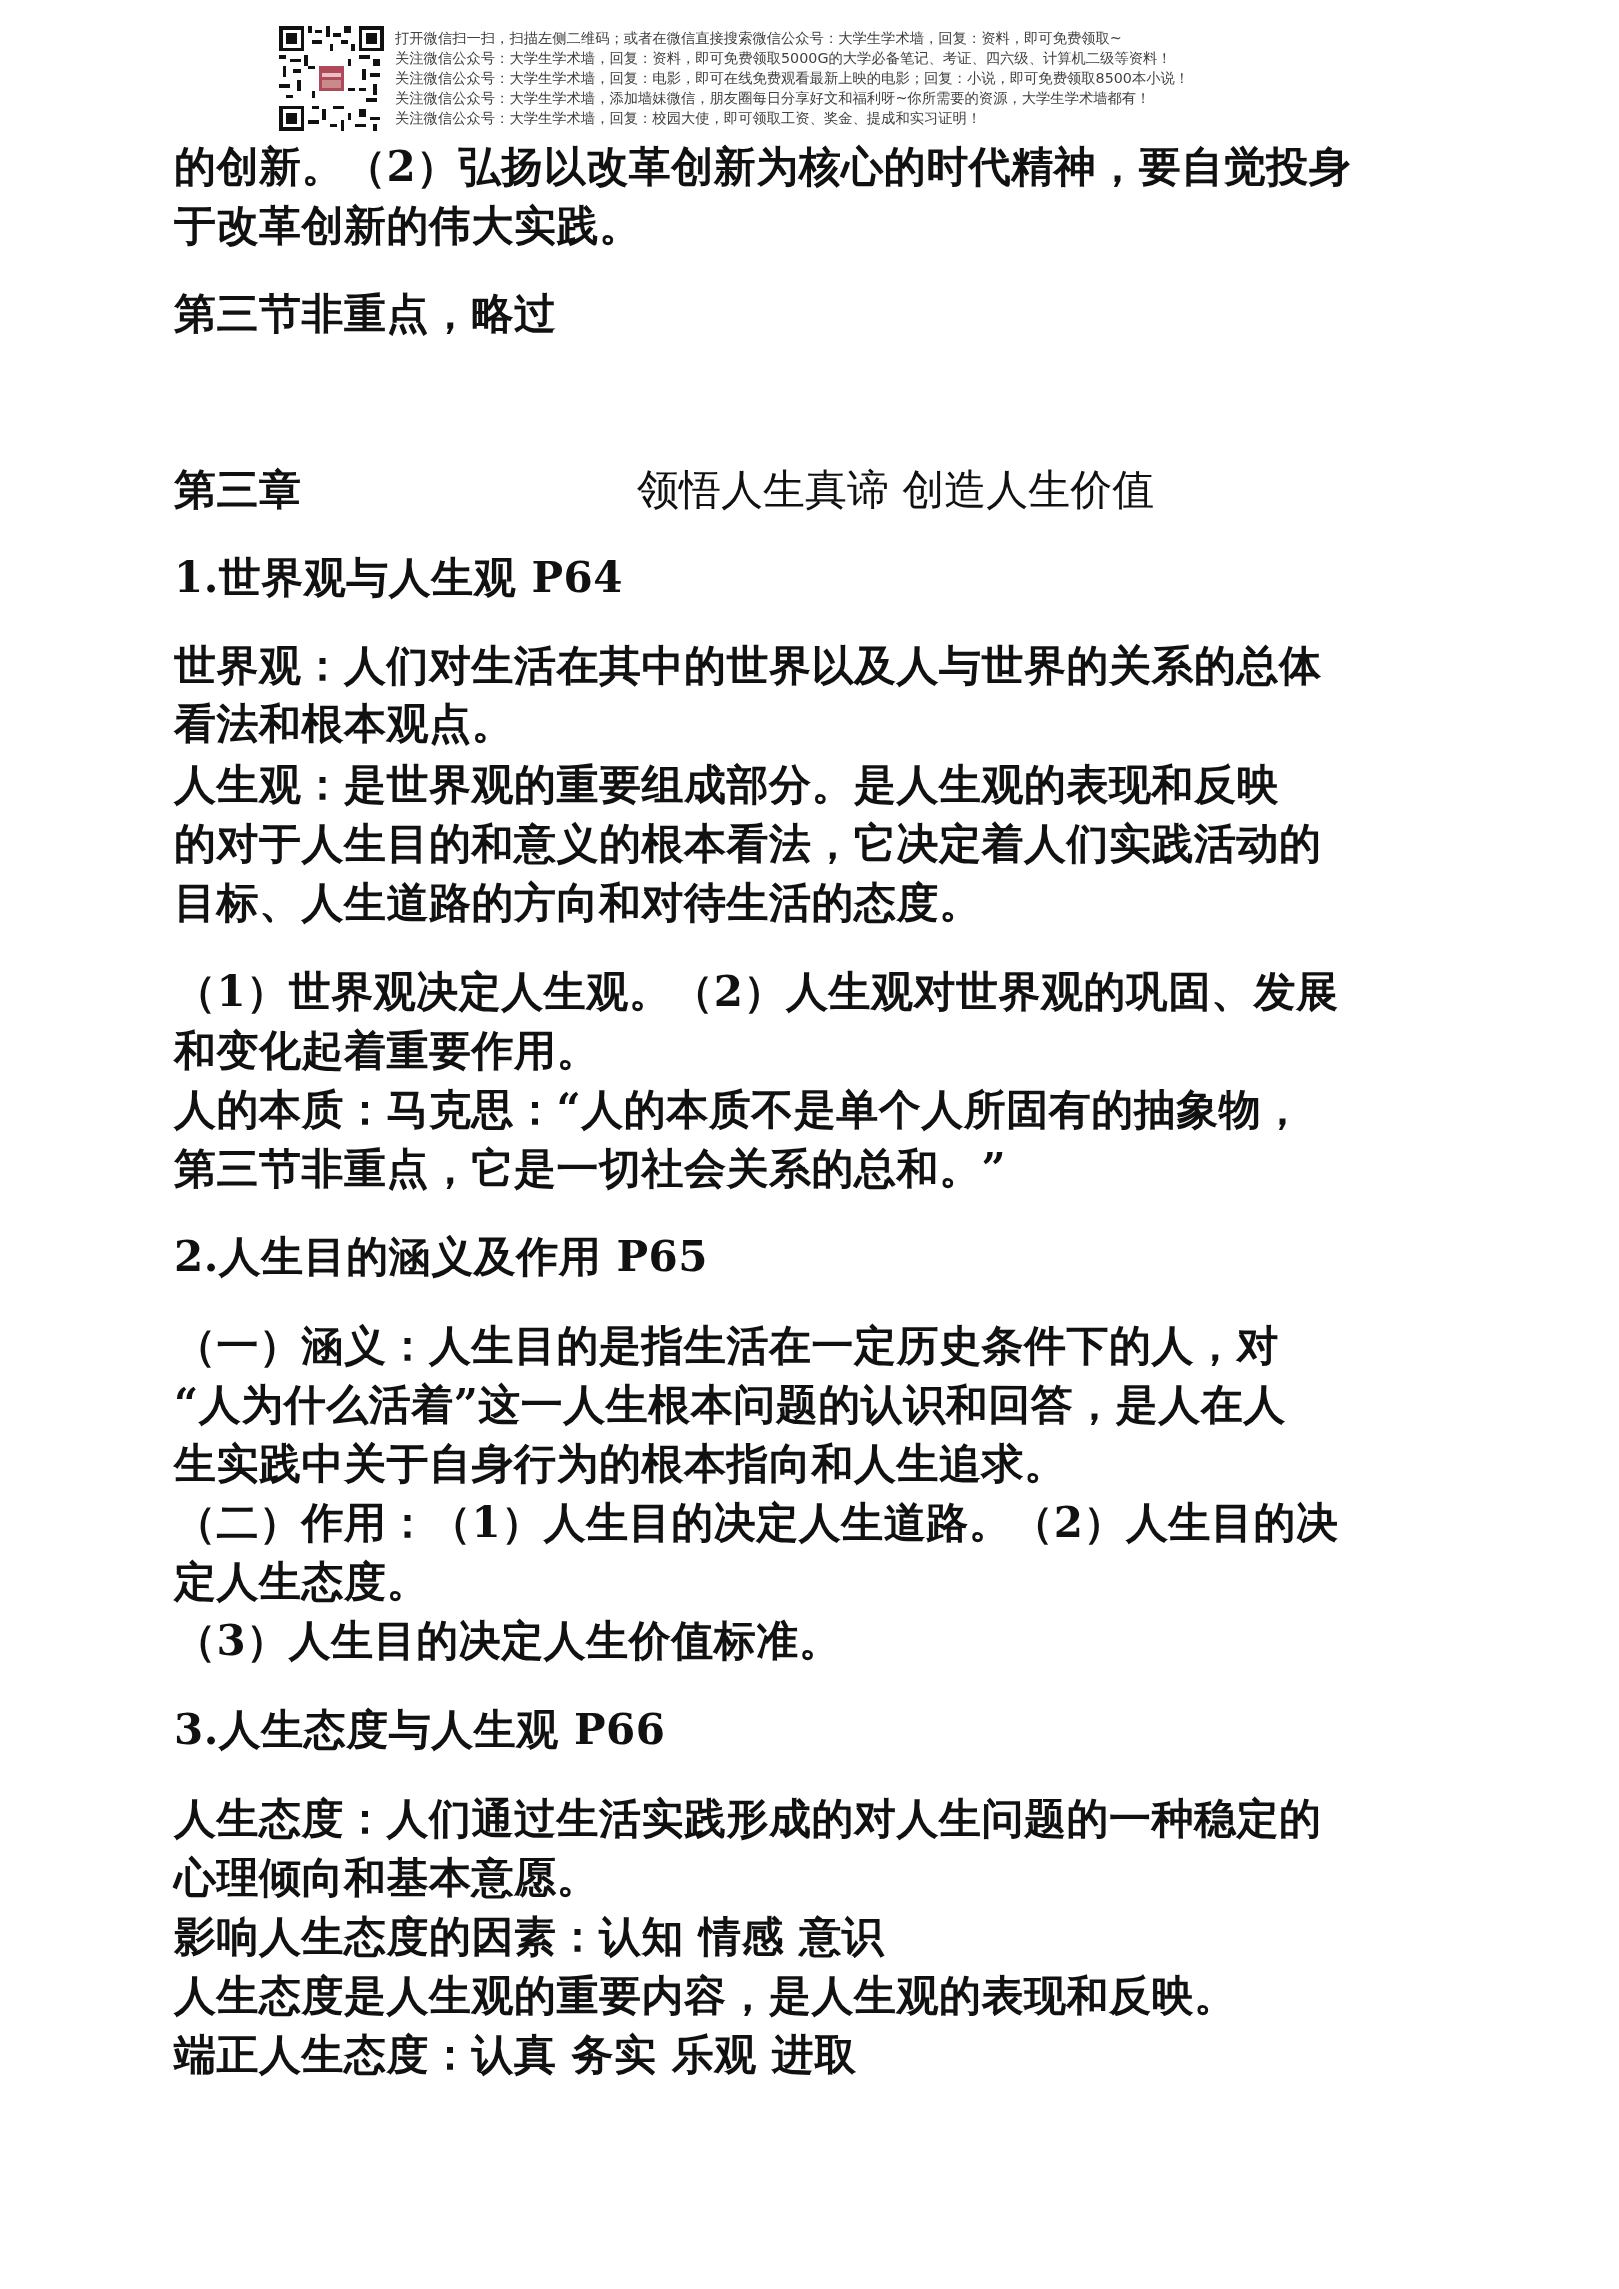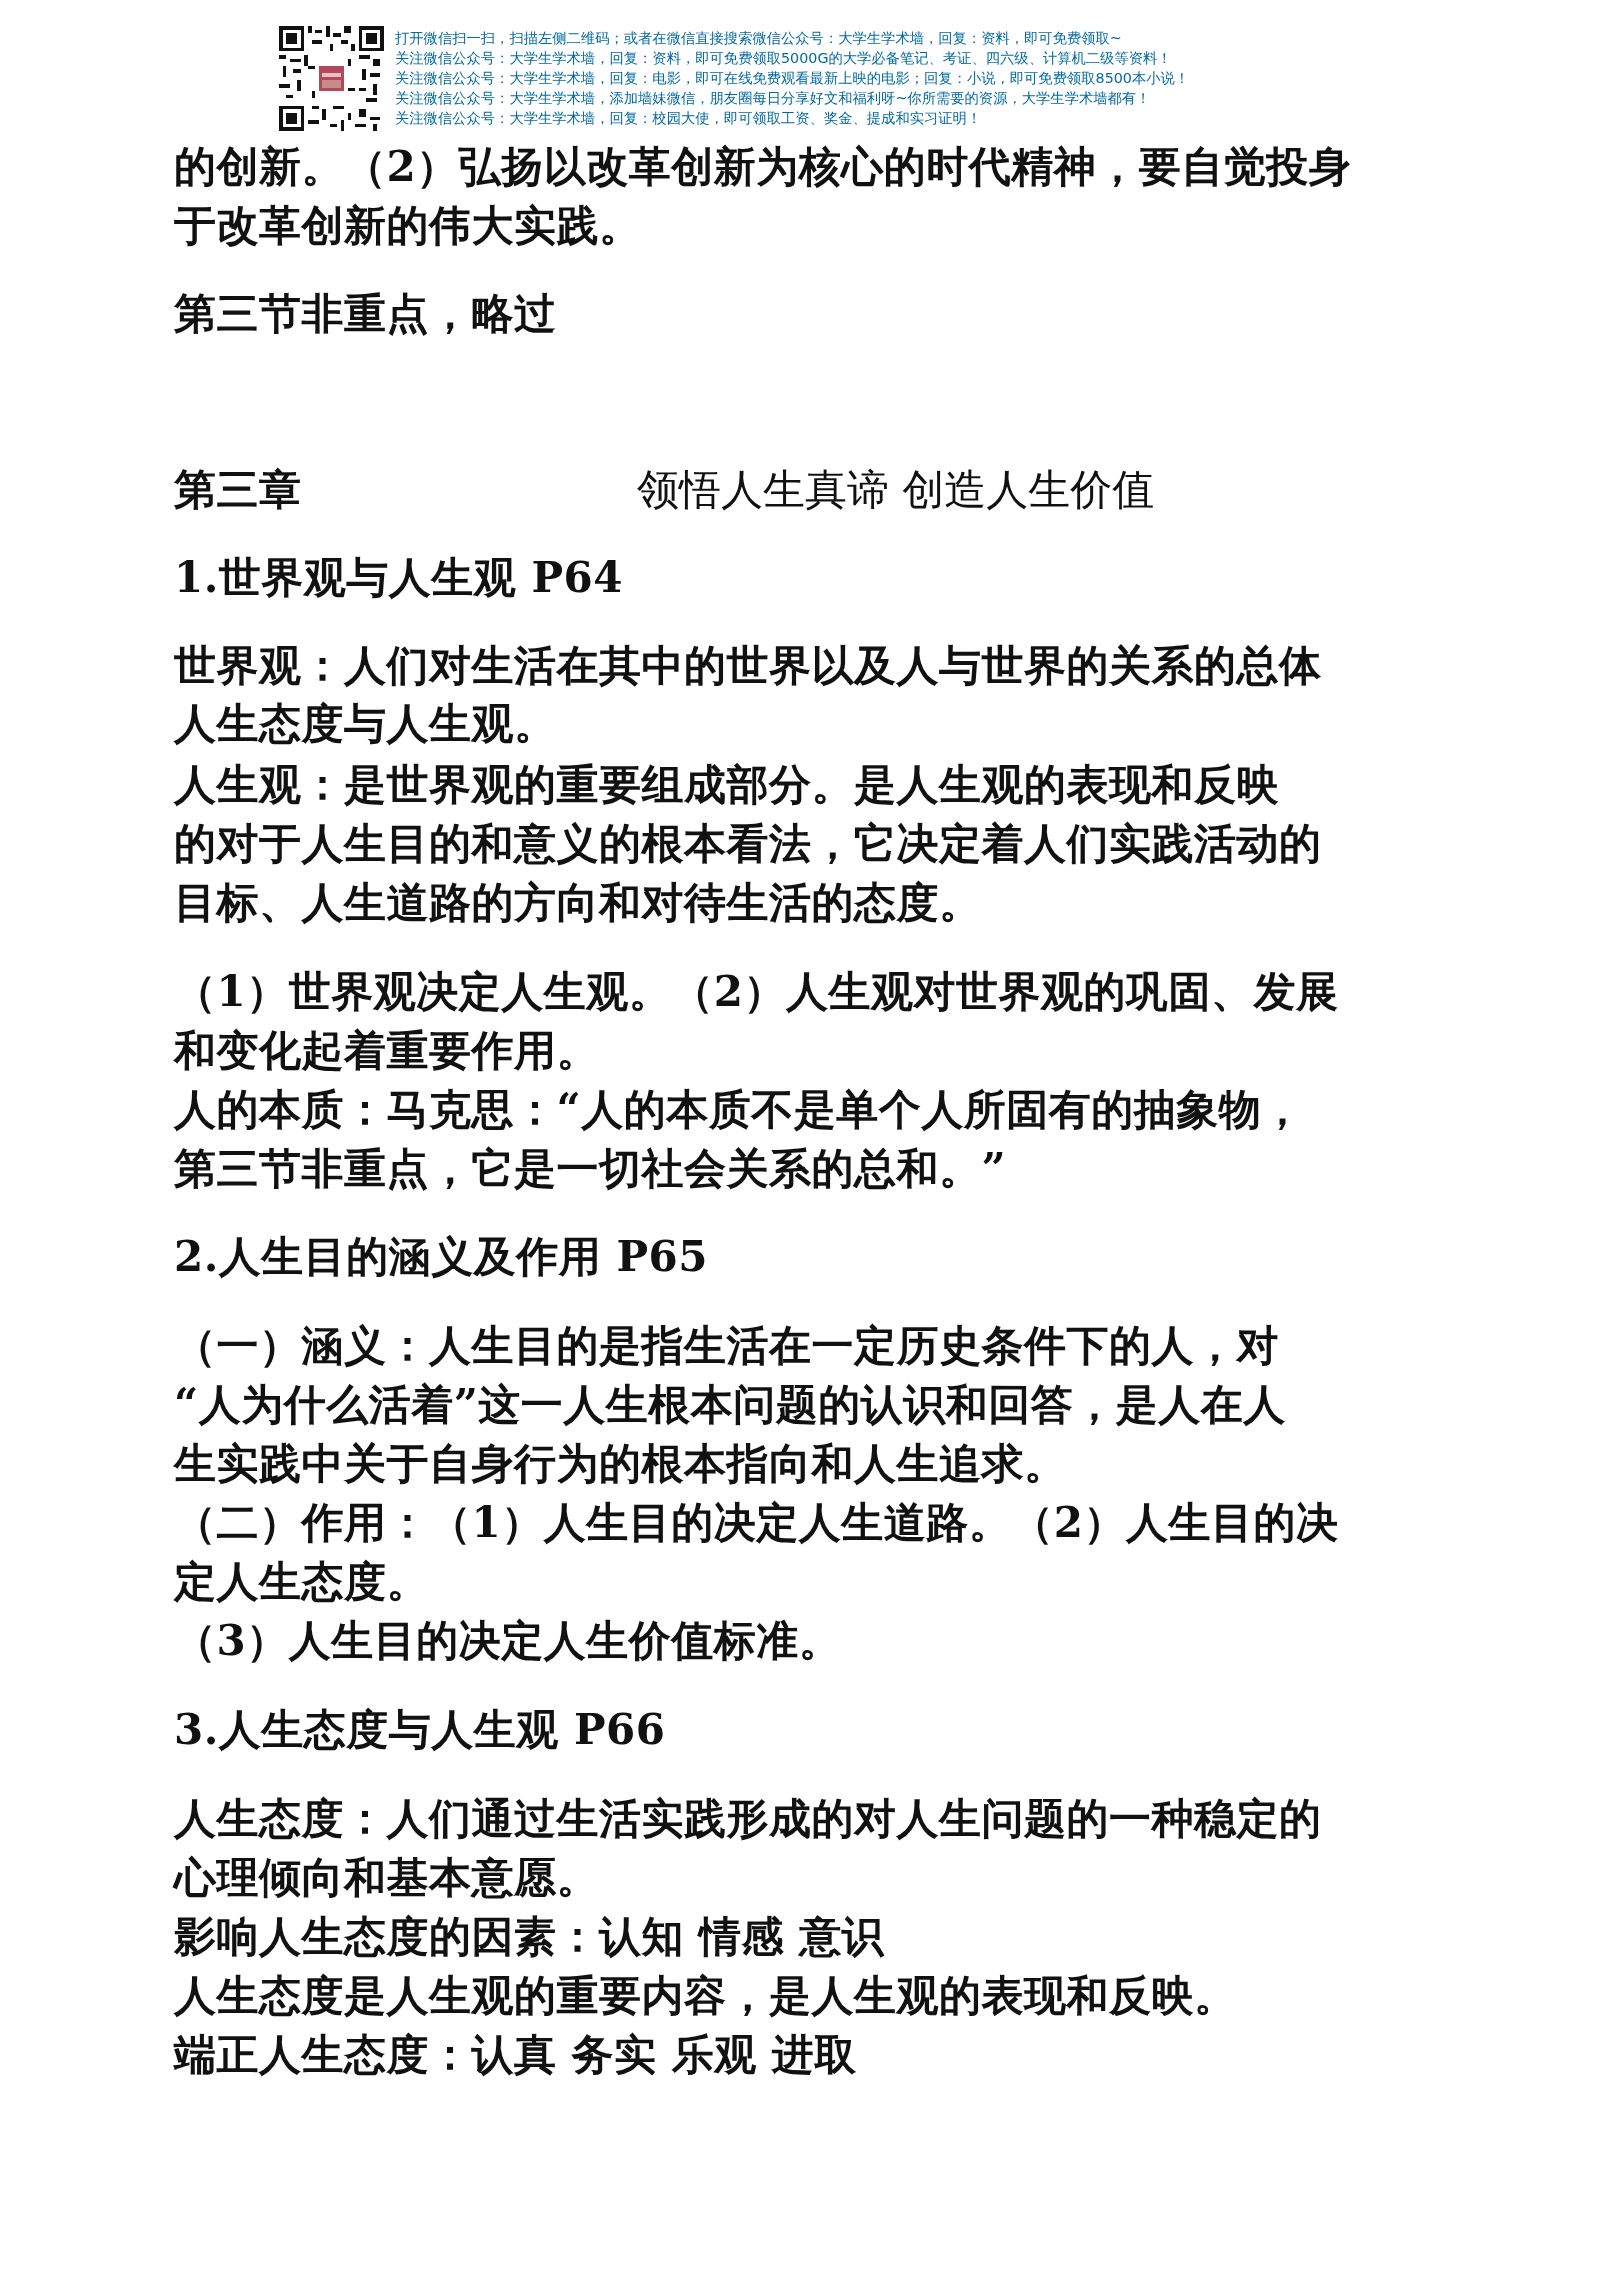--- a/index.html
+++ b/index.html
@@ -31,21 +31,21 @@
       background: #ffffff;
     }
     .qr svg { display: block; }
     .header-lines {
       position: absolute;
       left: 116px;
       top: 1.8px;
       font-family: "DejaVu Sans", "Liberation Sans", sans-serif;
       font-size: 14.3px;
       line-height: 20px;
-      color: #0369a1;
+      color: #404040;
       white-space: nowrap;
     }
     .page-text {
       position: absolute;
       left: 174px;
       top: 0;
       width: 1274px;
       font-size: 42px;
       line-height: 59px;
       color: #111111;
@@ -141,21 +141,21 @@
   <div class="ln" style="top:137px">的创新。（2）弘扬以改革创新为核心的时代精神，要自觉投身</div>
   <div class="ln" style="top:196px">于改革创新的伟大实践。</div>
 
   <div class="ln" style="top:284px">第三节非重点，略过</div>
 
   <div class="ln" style="top:460px">第三章</div>
   <div class="chapter-title" style="top:460px">领悟人生真谛 创造人生价值</div>
 
   <div class="ln" style="top:548px">1.世界观与人生观 P64</div>
   <div class="ln" style="top:636px">世界观：人们对生活在其中的世界以及人与世界的关系的总体</div>
-  <div class="ln" style="top:694px">人生态度与人生观。</div>
+  <div class="ln" style="top:694px">看法和根本观点。</div>
   <div class="ln" style="top:755px">人生观：是世界观的重要组成部分。是人生观的表现和反映</div>
   <div class="ln" style="top:814px">的对于人生目的和意义的根本看法，它决定着人们实践活动的</div>
   <div class="ln" style="top:873px">目标、人生道路的方向和对待生活的态度。</div>
   <div class="ln" style="top:962px">（1）世界观决定人生观。（2）人生观对世界观的巩固、发展</div>
   <div class="ln" style="top:1021px">和变化起着重要作用。</div>
   <div class="ln" style="top:1080px">人的本质：马克思：“人的本质不是单个人所固有的抽象物，</div>
   <div class="ln" style="top:1139px">第三节非重点，它是一切社会关系的总和。”</div>
 
   <div class="ln" style="top:1227px">2.人生目的涵义及作用 P65</div>
   <div class="ln" style="top:1316px">（一）涵义：人生目的是指生活在一定历史条件下的人，对</div>

